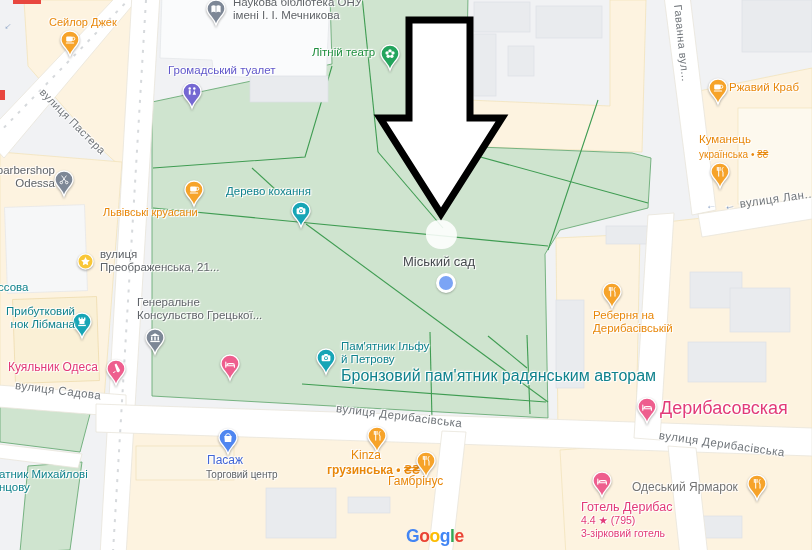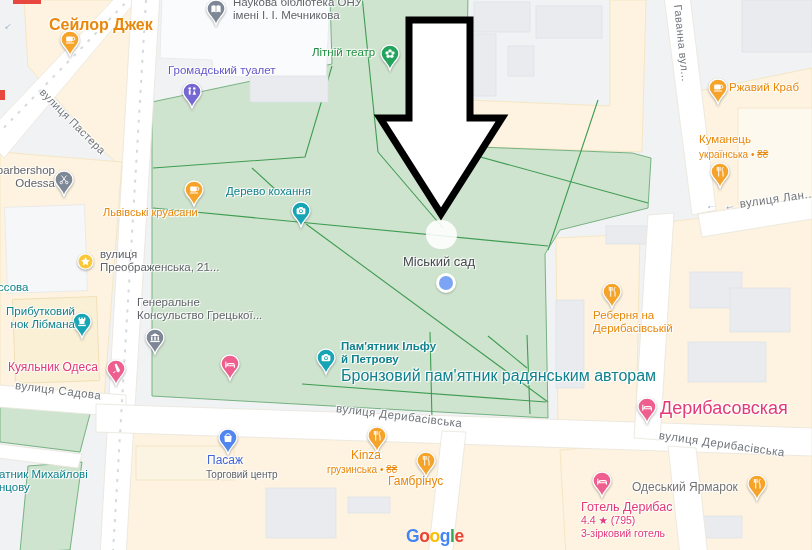--- a/index.html
+++ b/index.html
@@ -120,21 +120,21 @@
 
   <div id="pois">
       <div class="pin" style="left: 60px; top: 30px;"><svg width="20" height="28" viewBox="0 0 20 28">
           <path d="M10 1c-5 0-9 3.9-9 8.8 0 3.6 2.2 5.9 4.6 8.6 1.5 1.7 3.1 3.9 4.4 7.6 1.3-3.7 2.9-5.9 4.4-7.6C16.8 15.7 19 13.4 19 9.8 19 4.9 15 1 10 1z" fill="#f6a32a" stroke="#fff" stroke-width="1.4"></path>
           <g transform="translate(4,3.8)" fill="#fff">
             <rect x="2.2" y="2.8" width="6" height="4.8" rx="1"></rect>
             <path d="M8.2 3.4h1.1a1.55 1.55 0 0 1 0 3.1H8.2z" fill="none" stroke="#fff" stroke-width="1"></path>
             <rect x="1.8" y="8.6" width="8.4" height="1.2" rx=".6"></rect>
           </g>
         </svg></div>
-      <div class="poi-label" style="left: 49px; top: 16px; color: rgb(232, 135, 10); font-size: 16px; font-weight: 700;">
+      <div class="poi-label" style="left: 49px; top: 16px; color: rgb(232, 135, 10); font-size: 11px; font-weight: 400;">
         <div>Сейлор Джек</div>
       </div>
       <div class="pin" style="left: 206px; top: -1px;"><svg width="20" height="28" viewBox="0 0 20 28">
           <path d="M10 1c-5 0-9 3.9-9 8.8 0 3.6 2.2 5.9 4.6 8.6 1.5 1.7 3.1 3.9 4.4 7.6 1.3-3.7 2.9-5.9 4.4-7.6C16.8 15.7 19 13.4 19 9.8 19 4.9 15 1 10 1z" fill="#7d8796" stroke="#fff" stroke-width="1.4"></path>
           <g transform="translate(4,3.8)" fill="#fff">
             <path d="M1.4 3.2c1.5-.9 3.1-.9 4.6.1 1.5-1 3.1-1 4.6-.1v6.4c-1.5-.9-3.1-.9-4.6.1-1.5-1-3.1-1-4.6-.1z"></path>
             <path d="M6 3.3v6.4" stroke="#7d8796" stroke-width=".7" fill="none"></path>
           </g>
         </svg></div>
       <div class="poi-label" style="left: 233px; top: -4px; color: rgb(95, 99, 104); font-size: 11.5px; font-weight: 500;">
@@ -294,21 +294,21 @@
         </svg></div>
       <div class="pin" style="left: 316px; top: 348px;"><svg width="20" height="28" viewBox="0 0 20 28">
           <path d="M10 1c-5 0-9 3.9-9 8.8 0 3.6 2.2 5.9 4.6 8.6 1.5 1.7 3.1 3.9 4.4 7.6 1.3-3.7 2.9-5.9 4.4-7.6C16.8 15.7 19 13.4 19 9.8 19 4.9 15 1 10 1z" fill="#17a5b6" stroke="#fff" stroke-width="1.4"></path>
           <g transform="translate(4,3.8)" fill="#fff">
             <rect x="1.6" y="3.4" width="8.8" height="6" rx="1.2" fill="#fff"></rect>
             <rect x="4.1" y="2.2" width="3.8" height="2" rx=".7" fill="#fff"></rect>
             <circle cx="6" cy="6.4" r="1.9" fill="#17a5b6"></circle>
             <circle cx="6" cy="6.4" r="1.1" fill="#fff"></circle>
           </g>
         </svg></div>
-      <div class="poi-label" style="left: 341px; top: 340px; color: rgb(15, 130, 141); font-size: 11.5px; font-weight: 700;">
+      <div class="poi-label" style="left: 341px; top: 340px; color: rgb(15, 130, 141); font-size: 11.5px; font-weight: 400;">
         <div>Пам'ятник Ільфу</div>
         <div>й Петрову</div>
       </div>
       <div class="poi-label" style="left: 341px; top: 367px; color: rgb(15, 130, 141); font-size: 16px; font-weight: 400;">
         <div>Бронзовий пам'ятник радянським авторам</div>
       </div>
       <div class="pin" style="left: 602px; top: 282px;"><svg width="20" height="28" viewBox="0 0 20 28">
           <path d="M10 1c-5 0-9 3.9-9 8.8 0 3.6 2.2 5.9 4.6 8.6 1.5 1.7 3.1 3.9 4.4 7.6 1.3-3.7 2.9-5.9 4.4-7.6C16.8 15.7 19 13.4 19 9.8 19 4.9 15 1 10 1z" fill="#f6a32a" stroke="#fff" stroke-width="1.4"></path>
           <g transform="translate(4,3.8)" fill="#fff">
             <g stroke="#fff" stroke-width="1" fill="none" stroke-linecap="round">
@@ -359,21 +359,21 @@
               <path d="M4.7 1.6v3"></path>
               <path d="M6.1 1.6v3"></path>
               <path d="M4.7 4.6v5.8"></path>
               <path d="M9 1.6c-1.3 1.2-1.3 3.4 0 4.6v4.2"></path>
             </g>
           </g>
         </svg></div>
       <div class="poi-label" style="left: 351px; top: 449px; color: rgb(232, 135, 10); font-size: 12px; font-weight: 500;">
         <div>Kinza</div>
       </div>
-      <div class="poi-label" style="left: 327px; top: 464px; color: rgb(232, 135, 10); font-size: 10px; font-weight: 400; text-align: right;">
+      <div class="poi-label" style="left: 327px; top: 464px; color: rgb(232, 135, 10); font-size: 12px; font-weight: 700; text-align: right;">
         <div>грузинська • ₴₴</div>
       </div>
       <div class="pin" style="left: 416px; top: 451px;"><svg width="20" height="28" viewBox="0 0 20 28">
           <path d="M10 1c-5 0-9 3.9-9 8.8 0 3.6 2.2 5.9 4.6 8.6 1.5 1.7 3.1 3.9 4.4 7.6 1.3-3.7 2.9-5.9 4.4-7.6C16.8 15.7 19 13.4 19 9.8 19 4.9 15 1 10 1z" fill="#f6a32a" stroke="#fff" stroke-width="1.4"></path>
           <g transform="translate(4,3.8)" fill="#fff">
             <g stroke="#fff" stroke-width="1" fill="none" stroke-linecap="round">
               <path d="M3.3 1.6v3"></path>
               <path d="M4.7 1.6v3"></path>
               <path d="M6.1 1.6v3"></path>
               <path d="M4.7 4.6v5.8"></path>

